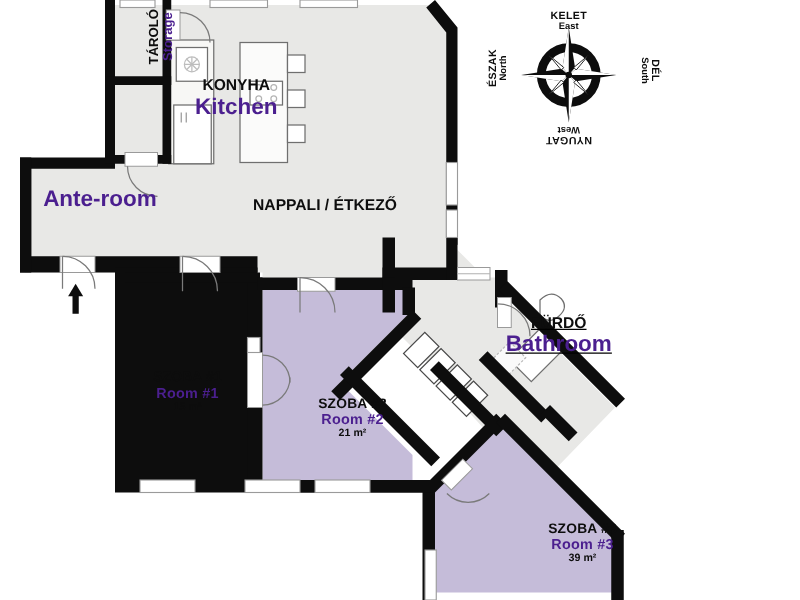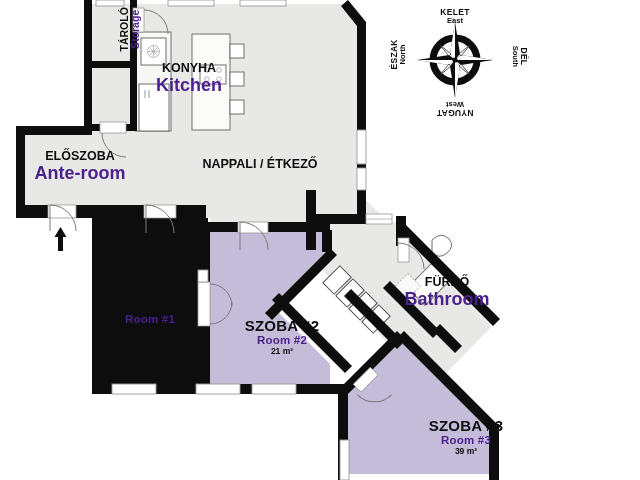--- a/index.html
+++ b/index.html
@@ -45,21 +45,21 @@
     display: block;
     color: #4b1f8f;
     font-weight: bold;
   }
   .lbl .area {
     display: block;
     color: #0d0d0d;
     font-weight: bold;
   }
   
-  .lbl-room .hu { font-size: 15px; letter-spacing: .2px; }
+  .lbl-room .hu { font-size: 11px; letter-spacing: .2px; }
   .lbl-room .en { font-size: 11.5px; letter-spacing: .2px; }
   .lbl-room .area { font-size: 8.5px; margin-top: 0; }
 
   .lbl-big .hu { font-size: 12.5px; }
   .lbl-big .en { font-size: 18px; }
 
   .lbl-small .hu { font-size: 10.5px; }
   .lbl-small .en { font-size: 10.5px; }
 
   .lbl-rot {
@@ -314,29 +314,28 @@
     <span class="en">Storage</span>
   </div>
 
 
   <div class="lbl lbl-big" style="left:143px; top:62px; width:92px;">
     <span class="hu">KONYHA</span>
     <span class="en">Kitchen</span>
   </div>
 
   <div class="lbl lbl-big" style="left:24px; top:150px; width:112px;">
-    <span class="hu">ELŐSZOBA</span>
     <span class="en">Ante-room</span>
   </div>
 
   <div class="lbl lbl-big" style="left:172px; top:158px; width:176px;text-align:center;">
     <span class="hu">NAPPALI / ÉTKEZŐ</span>
   </div>
 
-  <div class="lbl lbl-big" style="left:404px; top:276px; width:86px;">
+  <div class="lbl lbl-big" style="left:404px; top:252px; width:86px;text-decoration:underline;">
     <span class="hu">FÜRDŐ</span>
     <span class="en">Bathroom</span>
   </div>
 
   <div class="lbl lbl-room" style="left:104px; top:297px; width:92px;">
     <span class="hu">SZOBA #1</span>
     <span class="en">Room #1</span>
     <span class="area">15 m²</span>
   </div>
 

